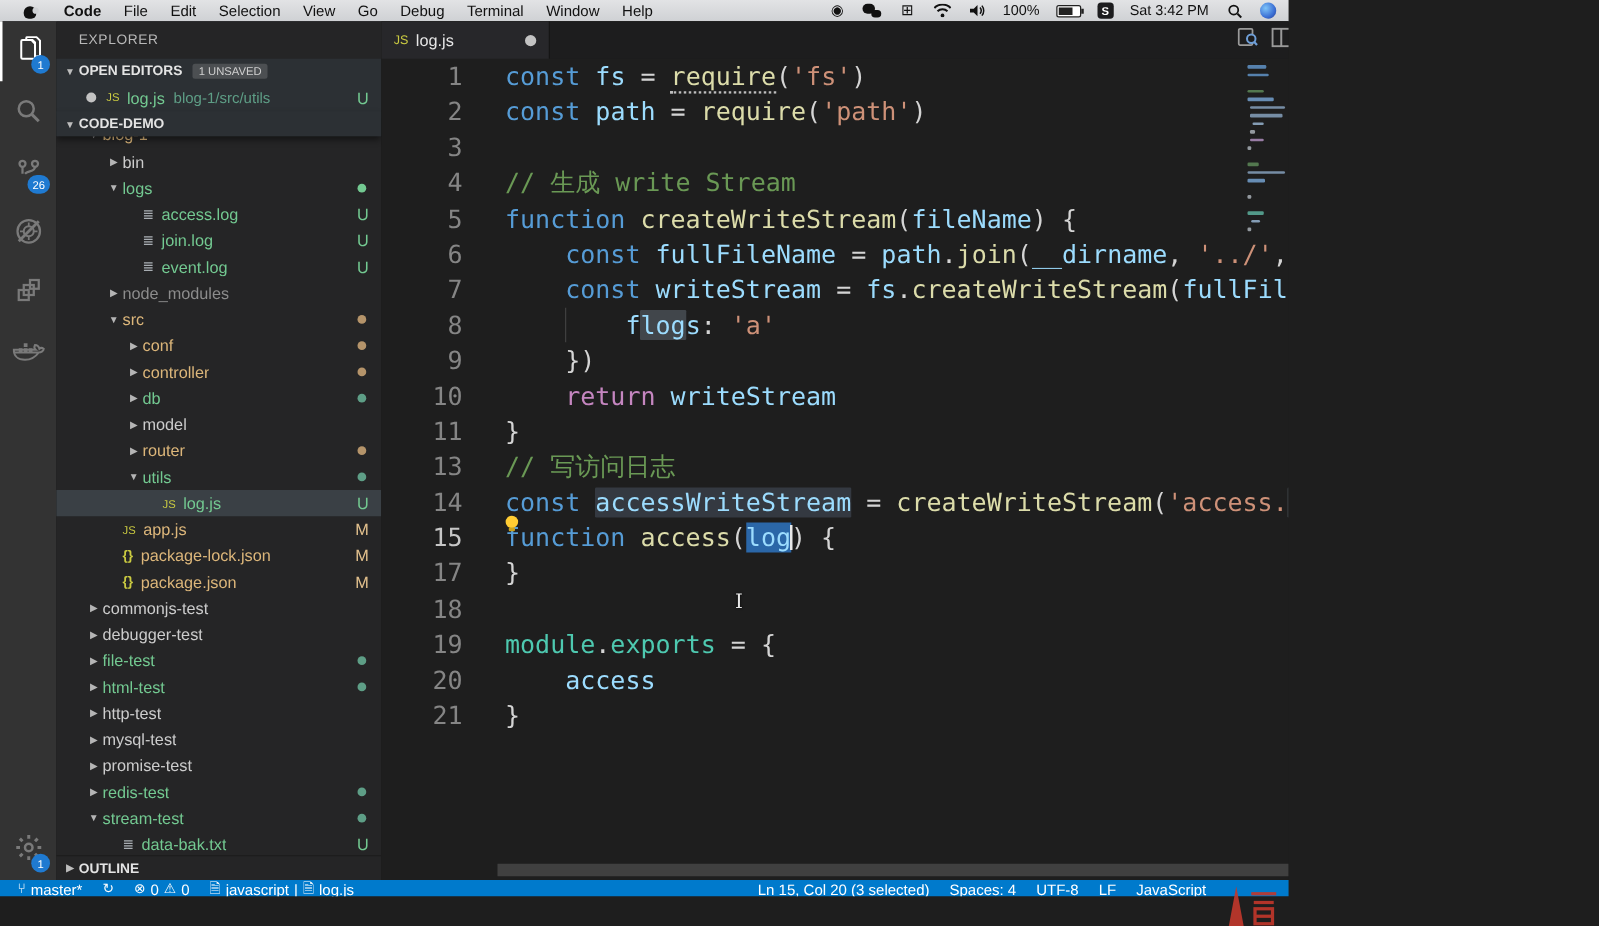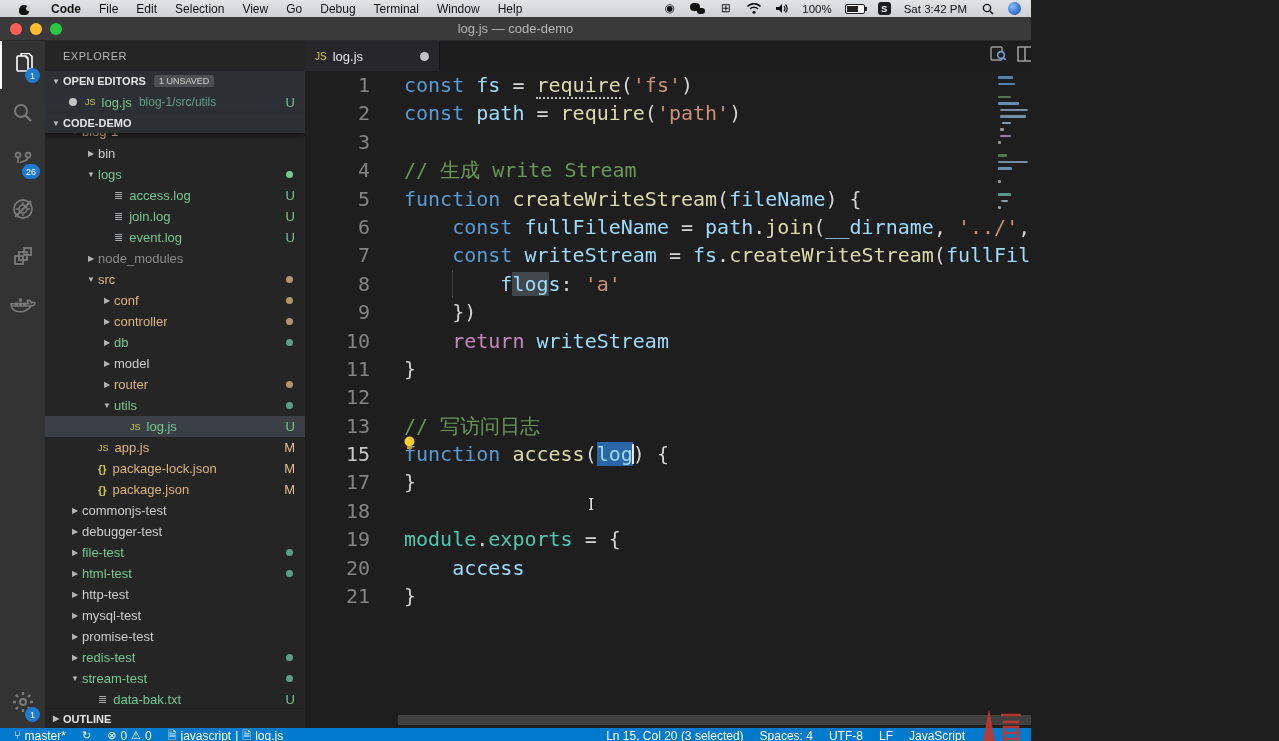--- a/index.html
+++ b/index.html
@@ -163,28 +163,20 @@
       <span class="sicon">
         <svg width="12" height="12" viewBox="0 0 12 12">
             <circle cx="5" cy="5" r="3.6" fill="none" stroke="#111" stroke-width="1.4"></circle>
             <line x1="8" y1="8" x2="11" y2="11" stroke="#111" stroke-width="1.6"></line>
           </svg>
       </span>
       <span class="siri"></span>
     </span>
   </div>
 
-  <div class="titlebar">
-    <div class="lights">
-      <span class="light r"></span>
-      <span class="light y"></span>
-      <span class="light g"></span>
-    </div>
-    <div class="wtitle">log.js — code-demo</div>
-  </div>
 
   <div class="main">
 
     <div class="activitybar">
       <div class="ab-item active">
         <svg width="24" height="24" viewBox="0 0 24 24">
             <path d="M14 3 H6 a1 1 0 0 0 -1 1 v13 a1 1 0 0 0 1 1 h9 a1 1 0 0 0 1 -1 V5 Z M13.5 3.5 16 6" fill="none" stroke="currentColor" stroke-width="1.6"></path>
             <path d="M9 3 V1.5 a1 1 0 0 1 1-1 h7 l3 3 V15 a1 1 0 0 1 -1 1 h-2" fill="none" stroke="currentColor" stroke-width="1.6"></path>
           </svg>
         <span class="ab-badge">1</span>
@@ -504,26 +496,26 @@
           </div>
           <div class="cl">
             <span class="gutter">10</span>
             <span class="ctext"><span class="tk-pl">    </span><span class="tk-ctl">return</span><span class="tk-pl"> </span><span class="tk-var">writeStream</span></span>
           </div>
           <div class="cl">
             <span class="gutter">11</span>
             <span class="ctext"><span class="tk-pl">}</span></span>
           </div>
           <div class="cl">
-            <span class="gutter">12</span>
-            <span class="ctext"></span>
-          </div>
-          <div class="cl">
             <span class="gutter">13</span>
             <span class="ctext"><span class="tk-cmt">// 写访问日志</span></span>
+          </div>
+          <div class="cl">
+            <span class="gutter">14</span>
+            <span class="ctext"><span class="tk-kw">const</span><span class="tk-pl"> </span><span class="tk-var hl2">accessWriteStream</span><span class="tk-pl"> = </span><span class="tk-fn">createWriteStream</span><span class="tk-pl">(</span><span class="tk-str">'access.</span><span class="tk-str hl">log</span><span class="tk-str">'</span><span class="tk-pl">)</span></span>
           </div>
           <div class="cl active">
             <span class="gutter">15</span>
             <span class="ctext"><span class="tk-kw">function</span><span class="tk-pl"> </span><span class="tk-fn">access</span><span class="tk-pl">(</span><span class="tk-var selword">log</span><span class="tk-pl">) {</span></span>
           </div>
           <div class="cl">
             <span class="gutter">17</span>
             <span class="ctext"><span class="tk-pl">}</span></span>
           </div>
           <div class="cl">

